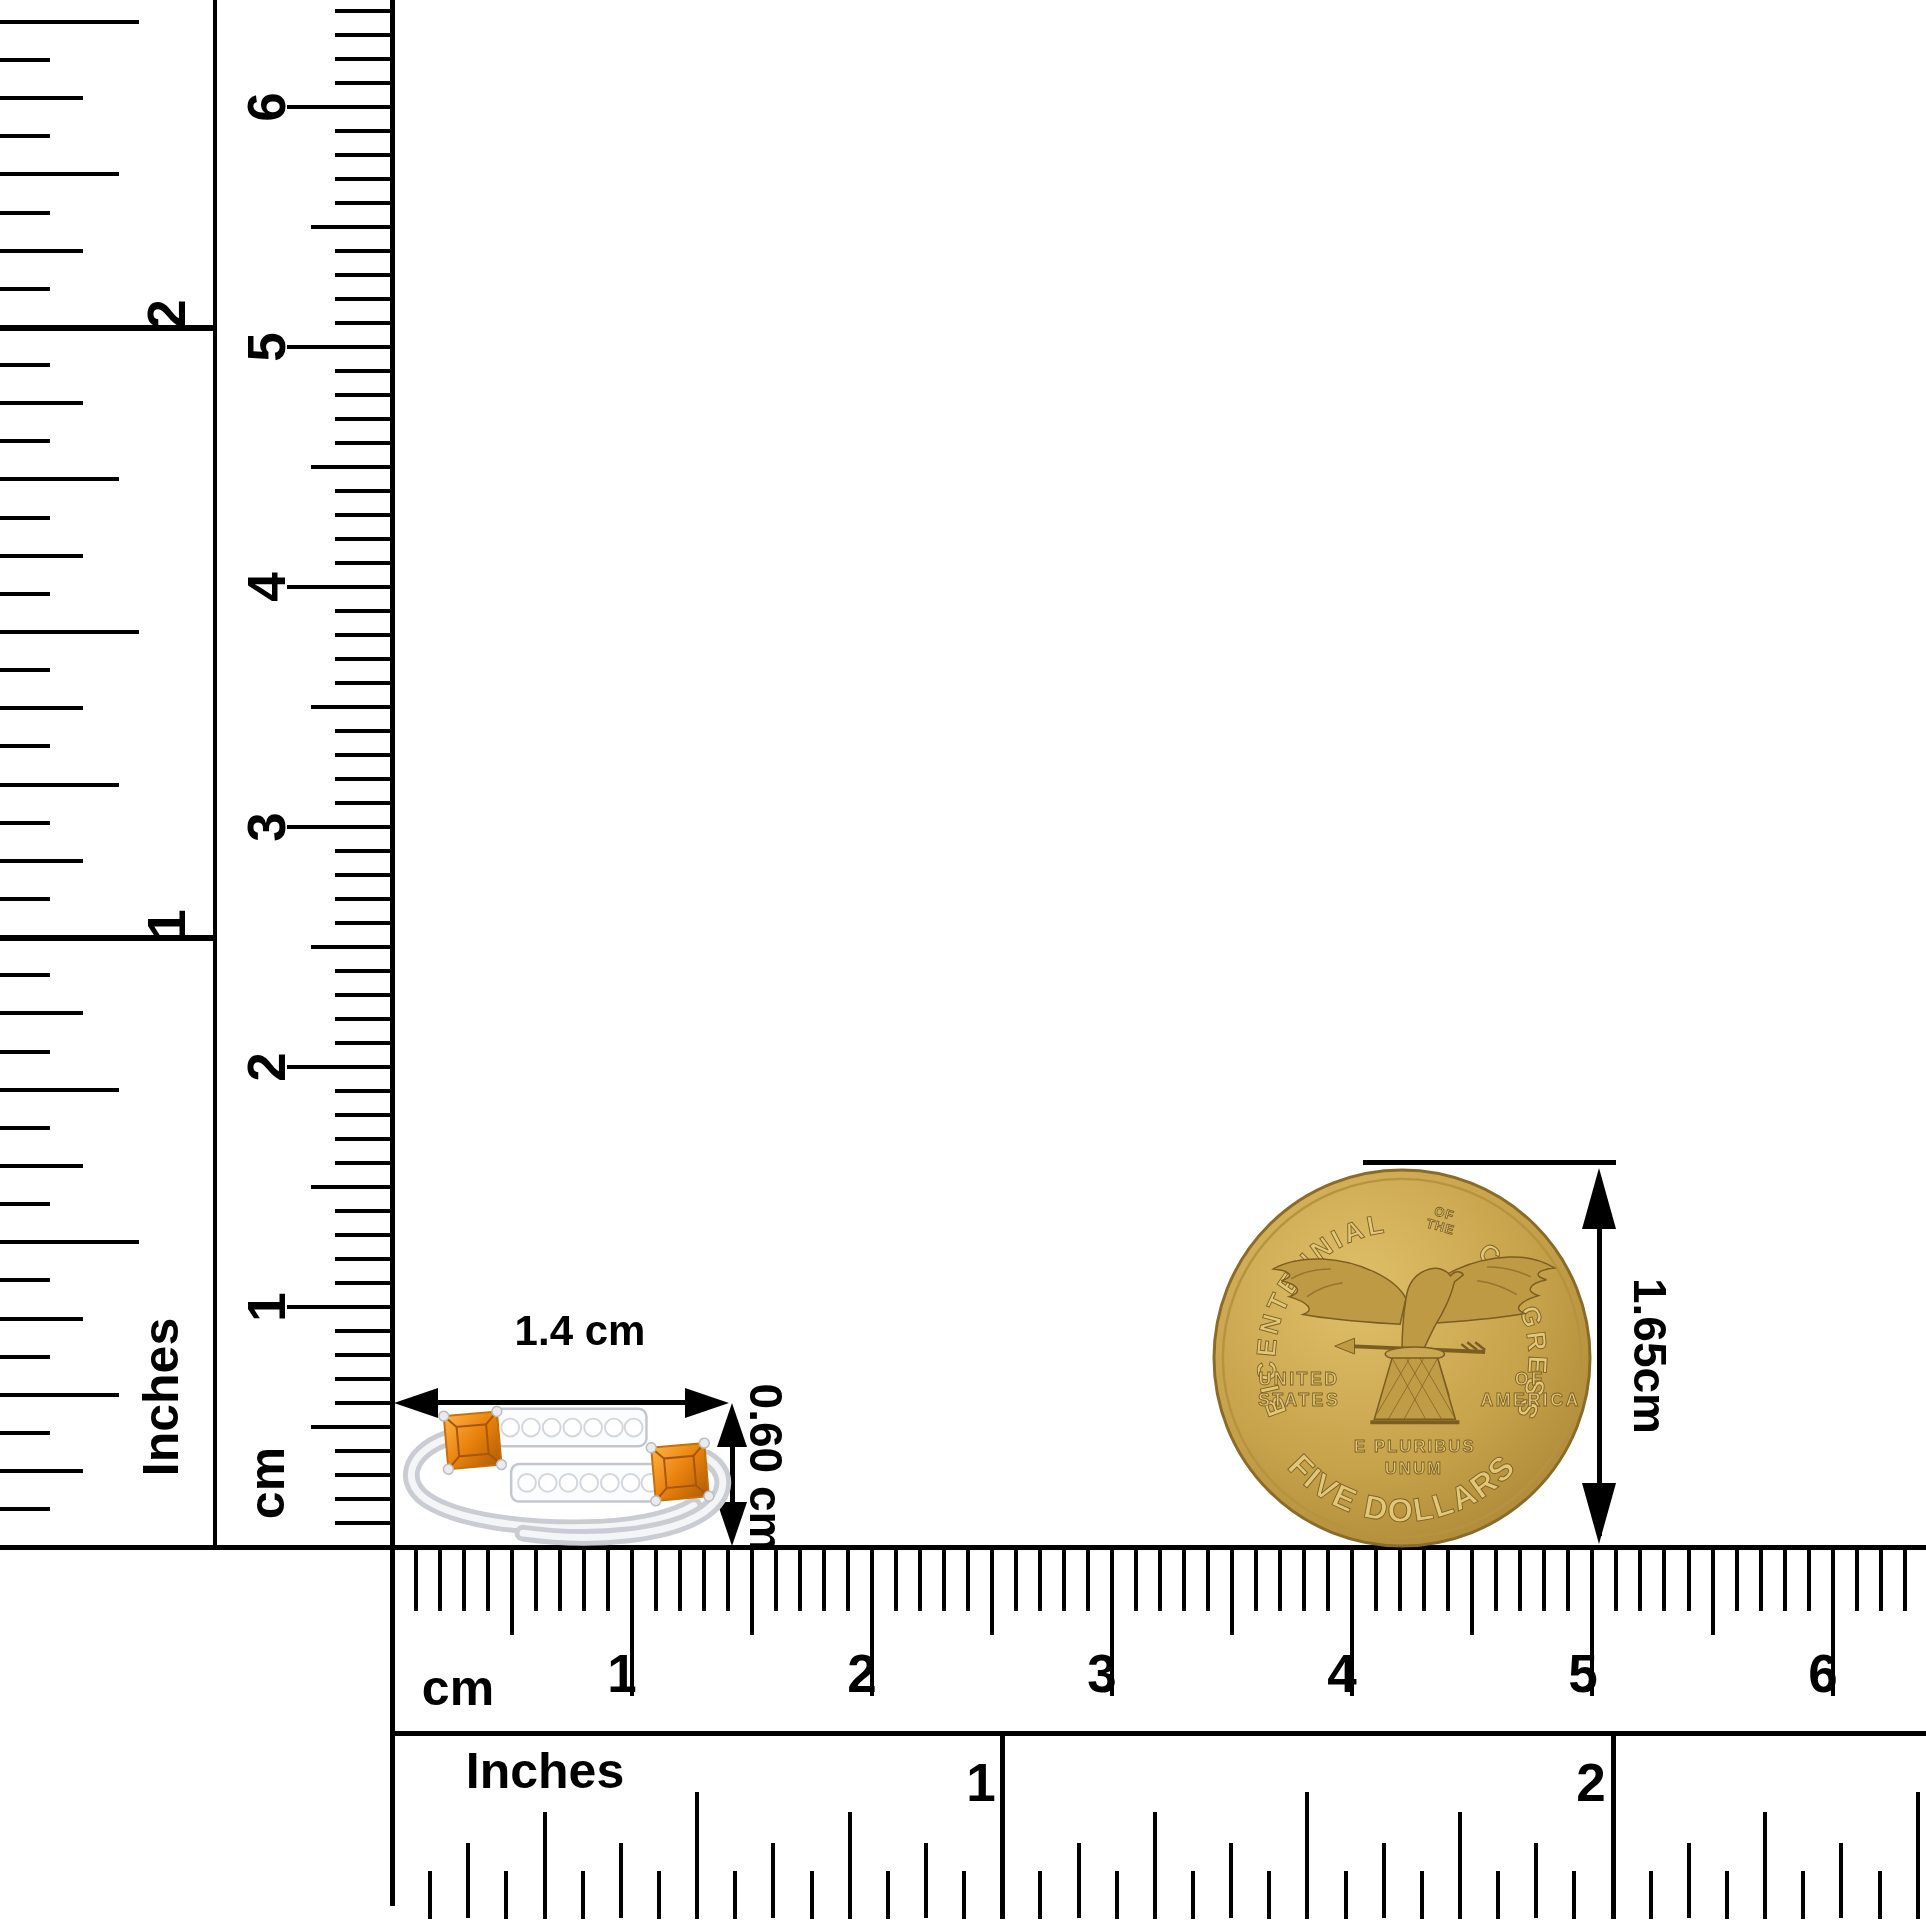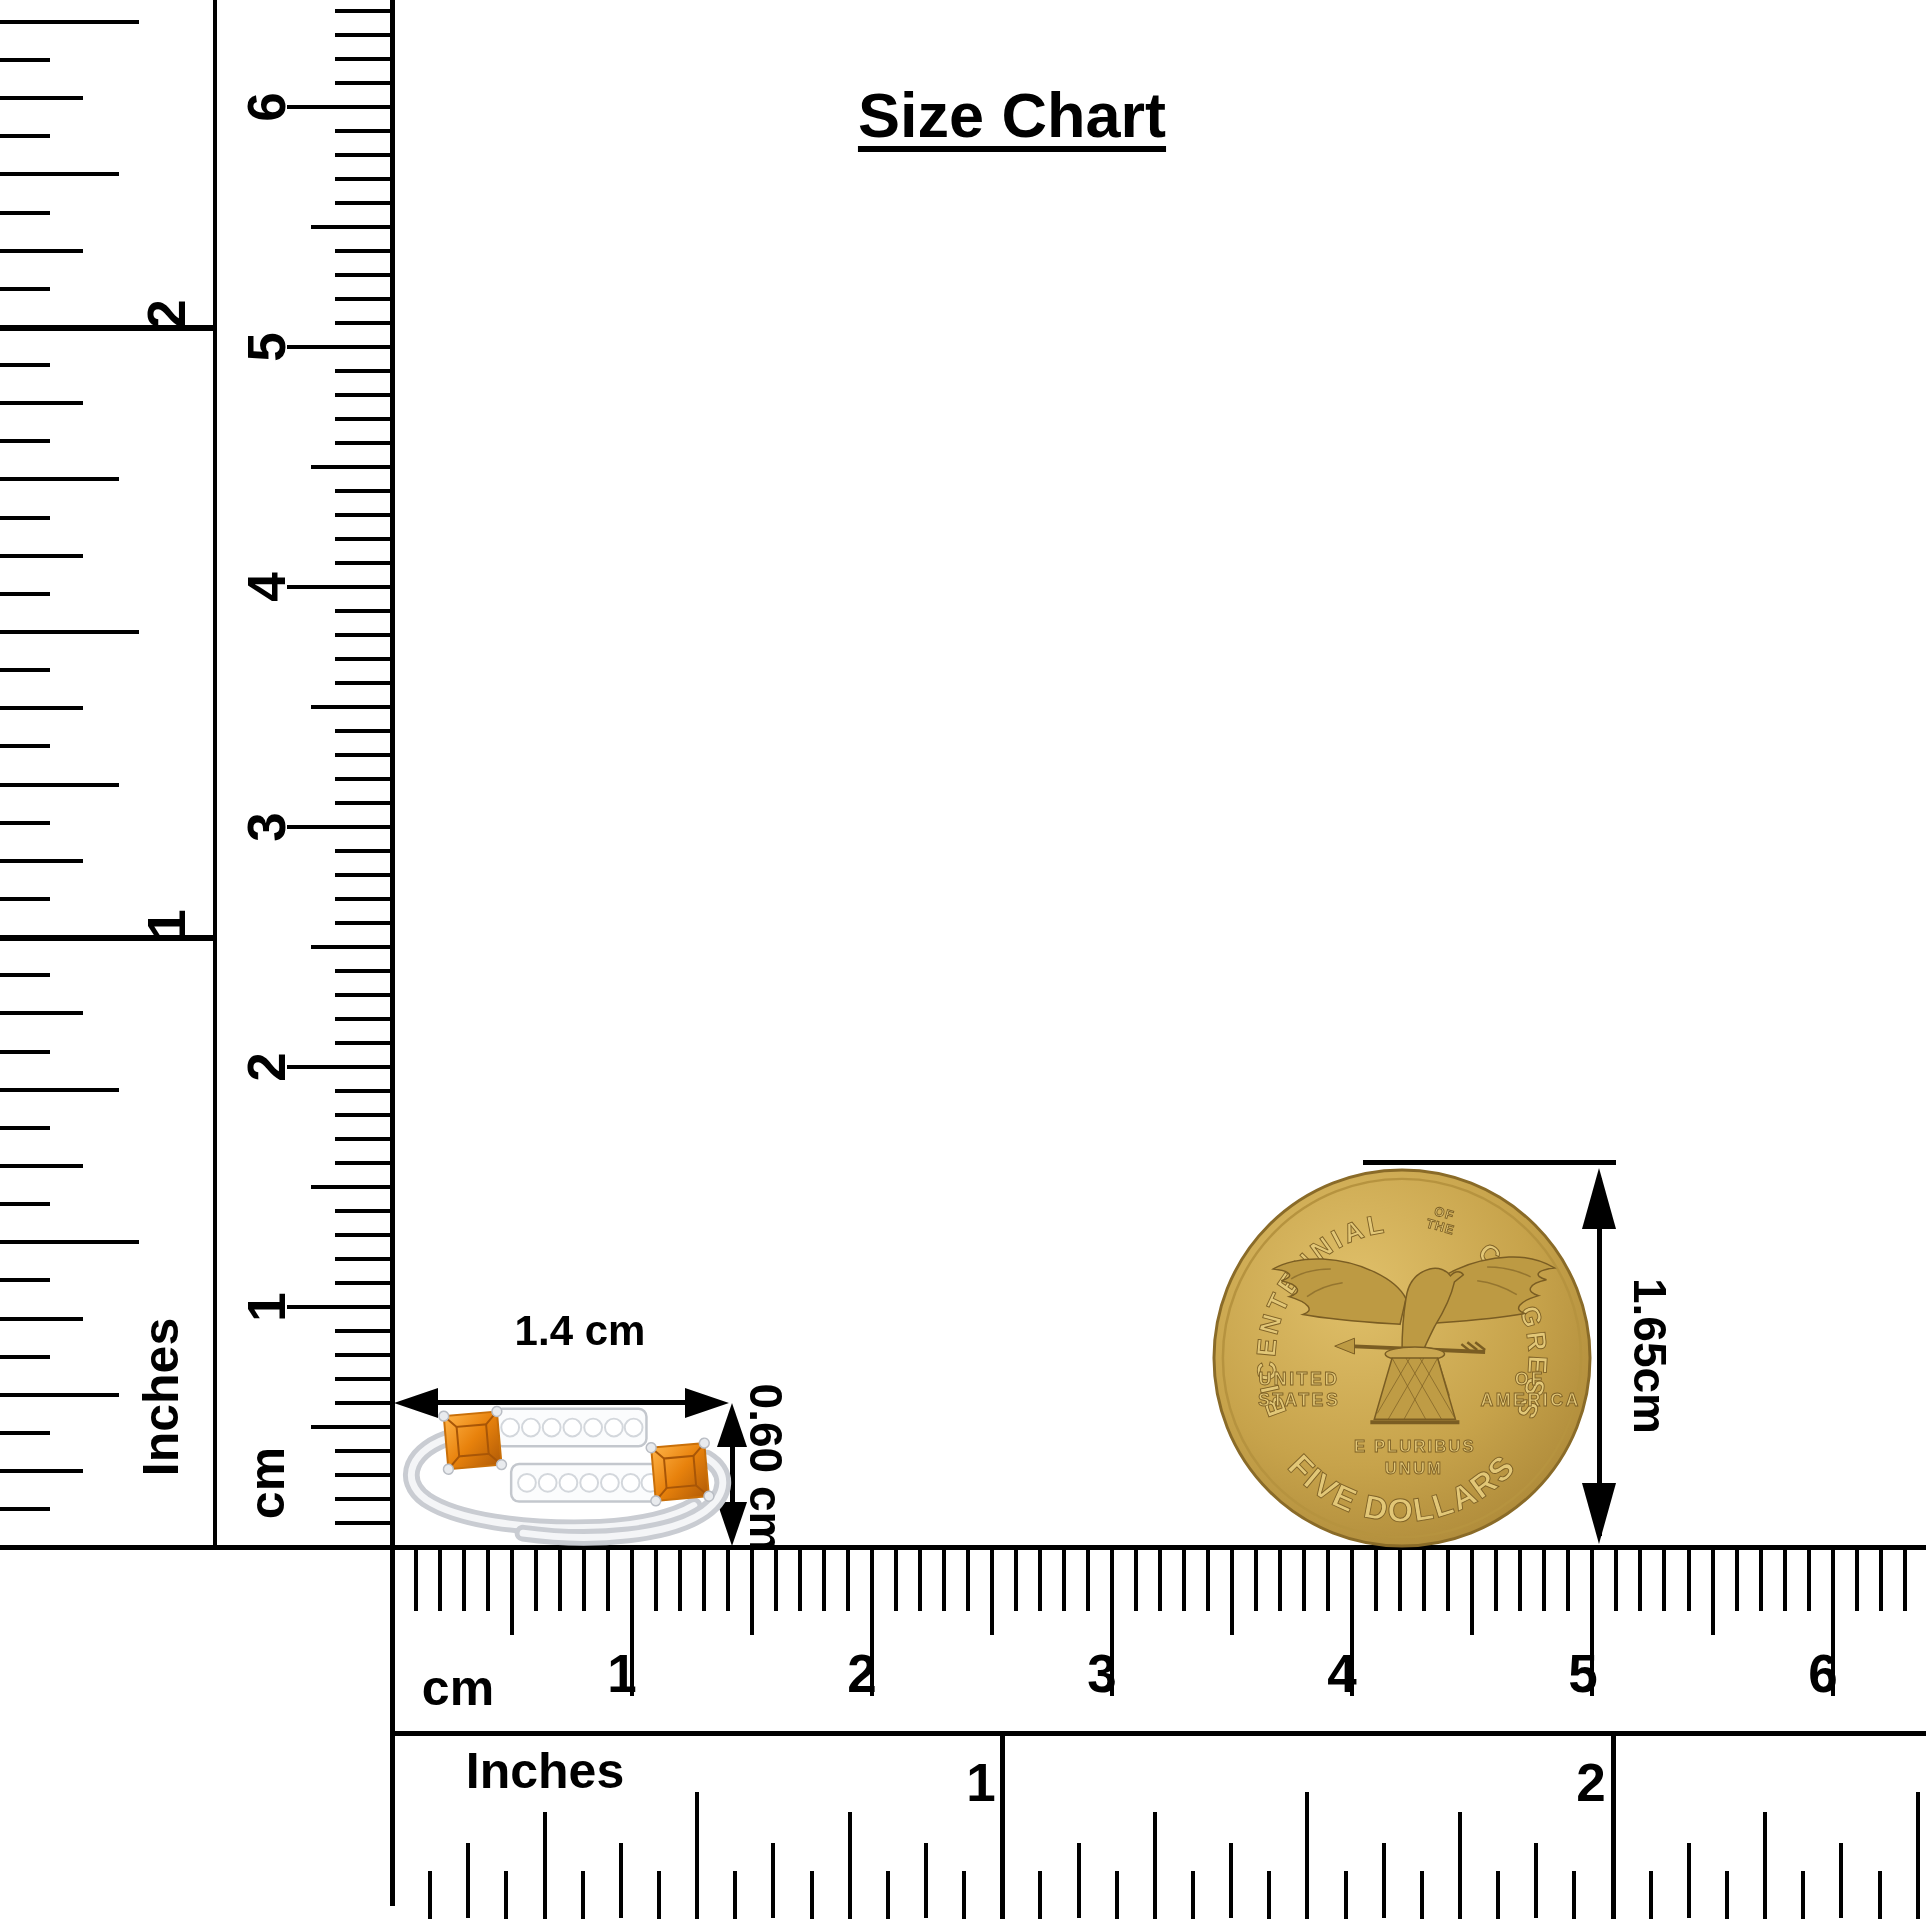--- a/index.html
+++ b/index.html
@@ -24,21 +24,20 @@
   .ah-u{border-left:15px solid transparent;border-right:15px solid transparent;border-bottom:44px solid #000;}
   .ah-d{border-left:15px solid transparent;border-right:15px solid transparent;border-top:44px solid #000;}
   .ah-u.big{border-left-width:17px;border-right-width:17px;border-bottom-width:61px;}
   .ah-d.big{border-left-width:17px;border-right-width:17px;border-top-width:61px;}
 </style>
 </head>
 <body>
 
 <div id="stage">
 
-  <div id="title">Size Chart</div>
 
   <div class="line" style="left:213px;top:0;width:4px;height:1547px;"></div>
   <div class="line" style="left:390px;top:0;width:5px;height:1906px;"></div>
   <div class="line" style="left:0;top:1545px;width:1927px;height:5px;"></div>
   <div class="line" style="left:390px;top:1731px;width:1537px;height:5px;"></div>
 
   <div class="abs" id="ruler-left-inches">
       <div class="tick" style="left: 0px; top: 1507px; width: 50px; height: 4px;"></div>
       <div class="tick" style="left: 0px; top: 1469px; width: 83px; height: 4px;"></div>
       <div class="tick" style="left: 0px; top: 1431px; width: 50px; height: 4px;"></div>

